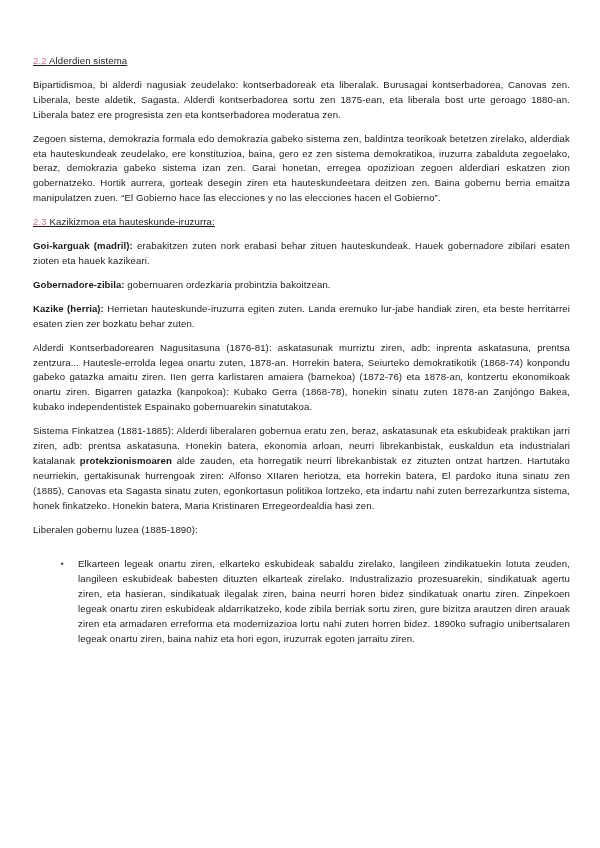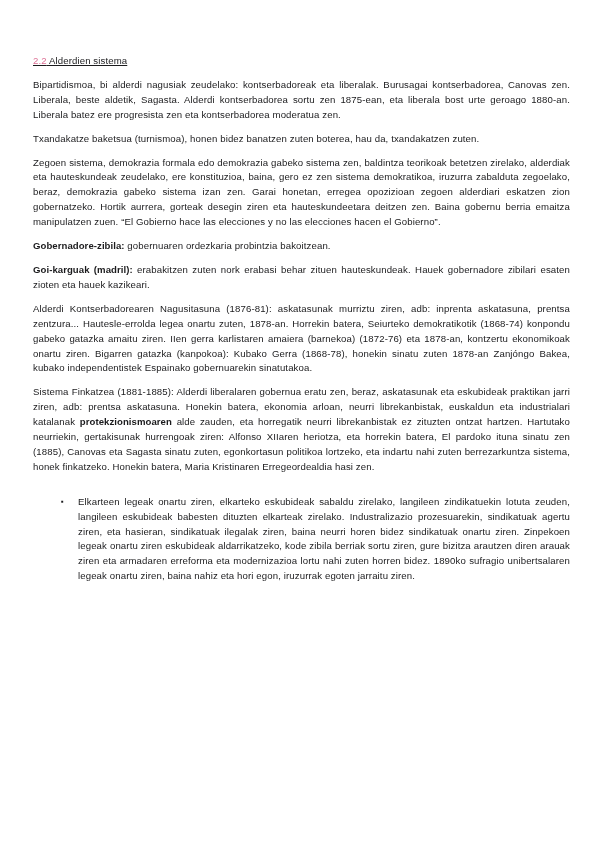--- a/index.html
+++ b/index.html
@@ -41,22 +41,24 @@
     left:0;top:0;
     font-size:8px;
   }
 </style>
 </head>
 <body>
 
 <main class="page">
     <h2><span class="hu"><span class="hnum">2.2</span> <span>Alderdien sistema</span></span></h2>
     <p><span>Bipartidismoa, bi alderdi nagusiak zeudelako: kontserbadoreak eta liberalak.  Burusagai kontserbadorea, Canovas zen. Liberala, beste aldetik, Sagasta. Alderdi kontserbadorea sortu zen 1875-ean, eta liberala bost urte geroago 1880-an. Liberala batez ere progresista zen eta kontserbadorea moderatua zen.</span></p>
-    <p><span>Txandakatze baketsua (turnismoa), honen bidez banatzen zuten boterea, hau da, txandakatzen zuten.</span></p>
     <p><span>Zegoen sistema, demokrazia formala edo demokrazia gabeko sistema zen, baldintza teorikoak betetzen zirelako, alderdiak eta hauteskundeak zeudelako, ere konstituzioa, baina, gero ez zen sistema demokratikoa, iruzurra zabalduta zegoelako, beraz, demokrazia gabeko sistema izan zen. Garai honetan, erregea opozizioan zegoen alderdiari eskatzen zion gobernatzeko. Hortik aurrera, gorteak desegin ziren eta hauteskundeetara deitzen zen. Baina gobernu berria emaitza manipulatzen zuen. “El Gobierno  hace las elecciones y no las elecciones hacen el Gobierno”.</span></p>
+    <h2><span class="hu"><span class="hnum">2.3</span> <span>Kazikizmoa eta hauteskunde-iruzurra:</span></span></h2>
+    <p><b>Goi-karguak (madril):</b><span> erabakitzen zuten nork erabasi behar zituen hauteskundeak. Hauek gobernadore zibilari esaten zioten eta hauek kazikeari.</span></p>
     <p><b>Gobernadore-zibila:</b><span> gobernuaren ordezkaria probintzia bakoitzean.</span></p>
-    <p><b>Goi-karguak (madril):</b><span> erabakitzen zuten nork erabasi behar zituen hauteskundeak. Hauek gobernadore zibilari esaten zioten eta hauek kazikeari.</span></p>
+    <p><b>Kazike (herria):</b><span> Herrietan hauteskunde-iruzurra egiten zuten. Landa eremuko lur-jabe handiak ziren, eta beste herritarrei esaten zien zer bozkatu behar zuten.</span></p>
     <p><span>Alderdi Kontserbadorearen Nagusitasuna (1876-81): askatasunak murriztu ziren, adb: inprenta askatasuna, prentsa zentzura...  Hautesle-errolda legea onartu zuten, 1878-an. Horrekin batera,  Seiurteko demokratikotik (1868-74) konpondu gabeko gatazka amaitu ziren. IIen gerra karlistaren amaiera (barnekoa) (1872-76) eta 1878-an, kontzertu ekonomikoak onartu ziren. Bigarren gatazka (kanpokoa): Kubako Gerra (1868-78), honekin sinatu zuten 1878-an Zanjóngo Bakea, kubako independentistek Espainako gobernuarekin sinatutakoa.</span></p>
     <p><span>Sistema Finkatzea (1881-1885): Alderdi liberalaren gobernua eratu zen, beraz, askatasunak eta eskubideak praktikan jarri ziren, adb: prentsa askatasuna. Honekin batera, ekonomia arloan, neurri librekanbistak, euskaldun eta industrialari katalanak </span><b>protekzionismoaren</b><span> alde zauden, eta horregatik neurri librekanbistak ez zituzten ontzat hartzen. Hartutako neurriekin, gertakisunak hurrengoak ziren: Alfonso XIIaren heriotza, eta horrekin batera, El pardoko ituna sinatu zen (1885), Canovas eta Sagasta sinatu zuten, egonkortasun politikoa lortzeko, eta indartu nahi zuten berrezarkuntza sistema, honek finkatzeko. Honekin batera, Maria Kristinaren Erregeordealdia hasi zen.</span></p>
+    <p><span>Liberalen gobernu luzea (1885-1890):</span></p>
     <ul>
       <li>Elkarteen legeak onartu ziren, elkarteko eskubideak sabaldu zirelako, langileen zindikatuekin lotuta zeuden, langileen eskubideak babesten dituzten elkarteak zirelako. Industralizazio prozesuarekin, sindikatuak agertu ziren, eta hasieran, sindikatuak ilegalak ziren, baina neurri horen bidez sindikatuak onartu ziren. Zinpekoen legeak onartu ziren eskubideak aldarrikatzeko, kode zibila berriak sortu ziren, gure bizitza arautzen diren arauak ziren eta armadaren erreforma eta modernizazioa lortu nahi zuten horren bidez. 1890ko sufragio unibertsalaren legeak onartu ziren, baina nahiz eta hori egon, iruzurrak egoten jarraitu ziren.</li>
     </ul>
   </main>
 
 </body></html>

